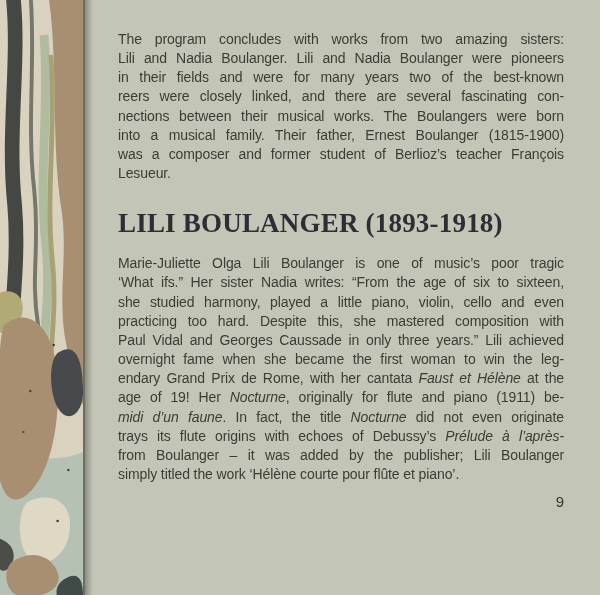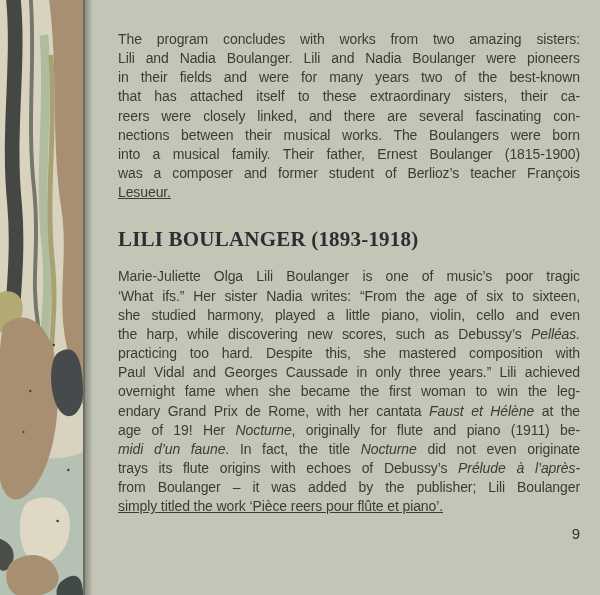--- a/index.html
+++ b/index.html
@@ -10,40 +10,40 @@
     font-family: "Liberation Sans", "DejaVu Sans", sans-serif;
   }
   .marble {
     width: 85px; height: 595px; flex: none;
     border-right: 2px solid #6b6e60;
     box-sizing: border-box;
   }
   .marble svg { display: block; width: 100%; height: 100%; }
   .page {
     flex: 1; position: relative;
-    padding: 30px 20px 0 33px;
+    padding: 30px 36px 0 33px;
     box-sizing: border-box;
   }
   .page::before {
     content: ""; position: absolute; left: 0; top: 0; bottom: 0; width: 8px;
     background: linear-gradient(90deg, rgba(55,58,48,0.40), rgba(55,58,48,0));
     pointer-events: none;
   }
   .body-text {
     font-size: 14px;
     line-height: 19.15px;
     color: #3a3d35;
     letter-spacing: -0.1px;
   }
   .tline { text-align: justify; text-align-last: justify; white-space: normal; }
-  .tline-last { text-align-last: left; text-decoration: underline; }
+  .tline-last { text-align-last: left; }
   .heading {
     font-family: "Liberation Serif", "DejaVu Serif", serif;
     font-weight: 700;
-    font-size: 21px;
+    font-size: 27px;
     color: #2c2e34;
     letter-spacing: 0.2px;
     margin: 25px 0 15px 0;
   }
   .page-number {
     text-align: right;
     font-size: 15px;
     color: #33362f;
     margin-top: 9px;
   }
@@ -74,37 +74,35 @@
     <circle cx="24" cy="432" r="1.1" fill="#3c3e39"></circle>
     <circle cx="70" cy="470" r="1.2" fill="#3c3e39"></circle>
   </svg>
 </div>
 
 <div class="page">
   <div class="body-text">
       <div class="tline"><span>The program concludes with works from two amazing sisters:</span></div>
       <div class="tline"><span>Lili and Nadia Boulanger. Lili and Nadia Boulanger were pioneers</span></div>
       <div class="tline"><span>in their fields and were for many years two of the best-known</span></div>
-      <div class="tline"><span>that has attached itself to these extraordinary sisters, their ca-</span></div>
       <div class="tline"><span>reers were closely linked, and there are several fascinating con-</span></div>
       <div class="tline"><span>nections between their musical works. The Boulangers were born</span></div>
       <div class="tline"><span>into a musical family. Their father, Ernest Boulanger (1815-1900)</span></div>
       <div class="tline"><span>was a composer and former student of Berlioz’s teacher François</span></div>
       <div class="tline tline-last"><span>Lesueur.</span></div>
     </div>
   <h2 class="heading">LILI BOULANGER (1893-1918)</h2>
   <div class="body-text">
       <div class="tline"><span>Marie-Juliette Olga Lili Boulanger is one of music’s poor tragic</span></div>
       <div class="tline"><span>‘What ifs.” Her sister Nadia writes: “From the age of six to sixteen,</span></div>
       <div class="tline"><span>she studied harmony, played a little piano, violin, cello and even</span></div>
-      <div class="tline"><span>the harp, while discovering new scores, such as Debussy’s </span><i>Pelléas.</i></div>
       <div class="tline"><span>practicing too hard. Despite this, she mastered composition with</span></div>
       <div class="tline"><span>Paul Vidal and Georges Caussade in only three years.” Lili achieved</span></div>
       <div class="tline"><span>overnight fame when she became the first woman to win the leg-</span></div>
       <div class="tline"><span>endary Grand Prix de Rome, with her cantata </span><i>Faust et Hélène</i><span> at the</span></div>
       <div class="tline"><span>age of 19! Her </span><i>Nocturne</i><span>, originally for flute and piano (1911) be-</span></div>
       <div class="tline"><i>midi d’un faune</i><span>. In fact, the title </span><i>Nocturne</i><span> did not even originate</span></div>
       <div class="tline"><span>trays its flute origins with echoes of Debussy’s </span><i>Prélude à l’après-</i></div>
       <div class="tline"><span>from Boulanger – it was added by the publisher; Lili Boulanger</span></div>
-      <div class="tline tline-last"><span>simply titled the work ‘Pièce reers pour flûte et piano’.</span></div>
+      <div class="tline tline-last"><span>simply titled the work ‘Hélène courte pour flûte et piano’.</span></div>
     </div>
   <div class="page-number">9</div>
 </div>
 
 </body></html>

